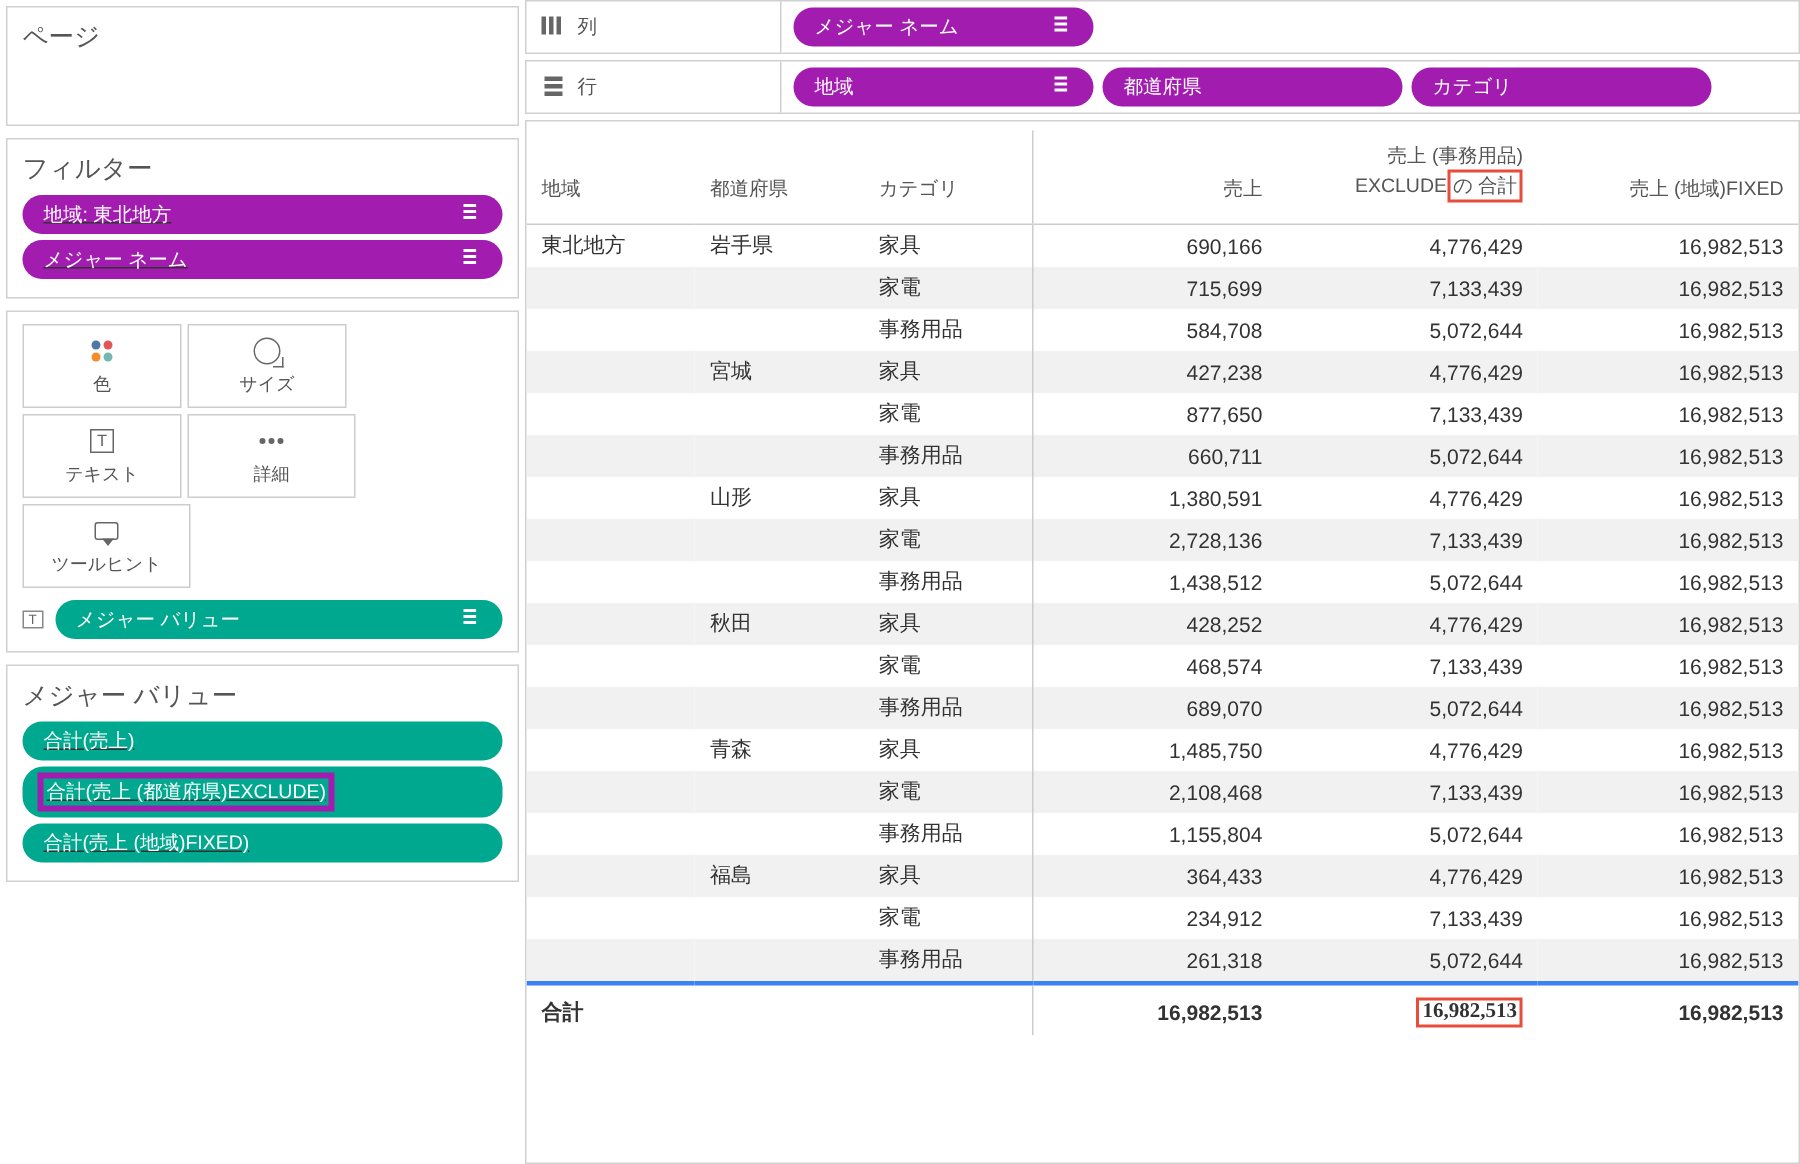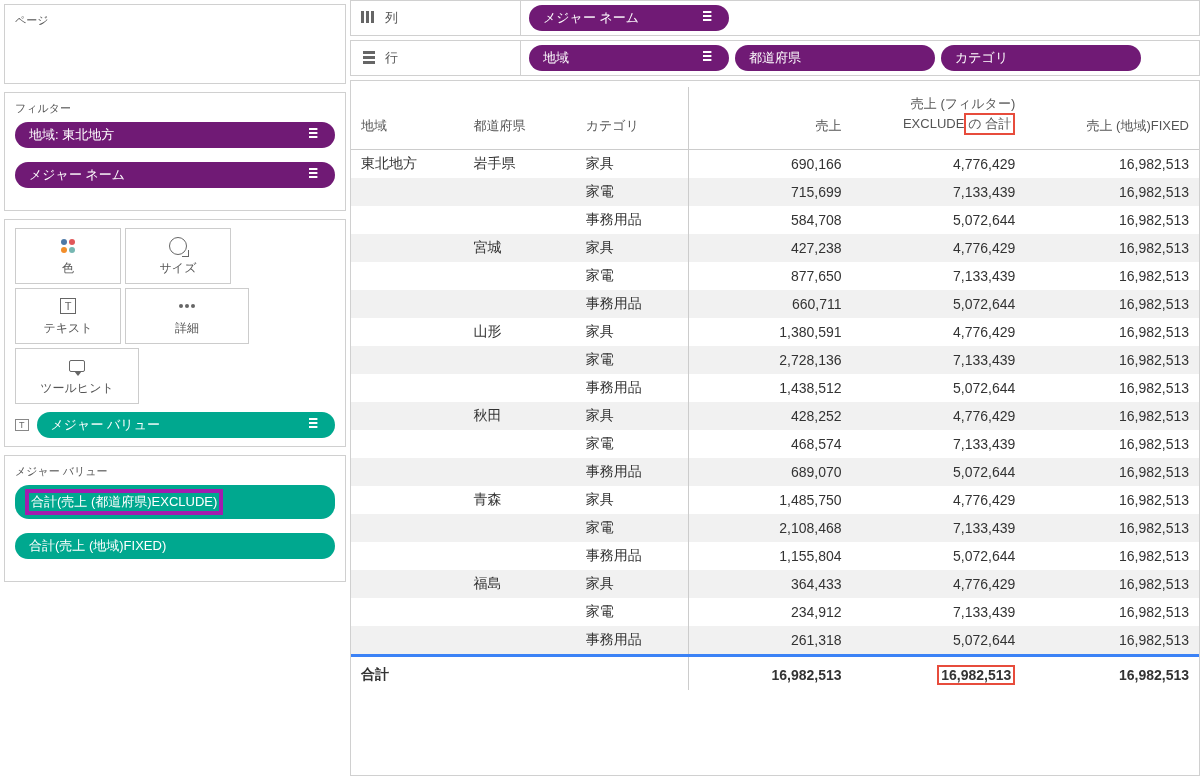--- a/index.html
+++ b/index.html
@@ -2,37 +2,37 @@
 <html><head>
 <meta charset="utf-8">
 <style>
 * { box-sizing: border-box; margin: 0; padding: 0; }
 body { font-family: Arial, "Hiragino Sans", "Meiryo", sans-serif; font-size: 13px; color: #333; background: #fff; }
 .wrap { display: flex; width: 1200px; height: 776px; }
 .left { width: 350px; display: flex; flex-direction: column; gap: 8px; padding: 4px; }
 .right { flex: 1; display: flex; flex-direction: column; }
 
 .panel { border: 1px solid #d0d0d0; background: #fff; padding: 8px 10px; }
-.panel-title { font-size: 11px; color: #555; margin-bottom: 6px; }
+.panel-title { font-size: 17px; color: #555; margin-bottom: 6px; }
 .panel.pages { height: 80px; }
 
-.pill-row { margin-bottom: 14px; }
+.pill-row { margin-bottom: 4px; text-decoration: underline; }
 .pill { display: flex; align-items: center; justify-content: space-between; border-radius: 14px; padding: 4px 10px 4px 14px; font-size: 13px; color: #fff; cursor: pointer; }
-.pill-blue { background: #701a75; }
+.pill-blue { background: #a21caf; }
 .pill-green { background: #00a88f; }
 .pill .sort-icon { width: 16px; height: 14px; display: inline-block; }
 .sort-icon::before { content: ""; display: block; width: 12px; height: 2px; background: currentColor; box-shadow: 0 4px 0 currentColor, 0 8px 0 currentColor; transform: scaleX(0.7); transform-origin: left; }
 
 .marks-panel .select { border: 1px solid #ccc; padding: 4px 8px; display: flex; align-items: center; justify-content: space-between; margin-bottom: 8px; cursor: pointer; }
 .select .t-icon { border: 1px solid #888; font-size: 9px; padding: 0 2px; margin-right: 6px; color: #666; }
 .select .caret { width: 0; height: 0; border-left: 5px solid transparent; border-right: 5px solid transparent; border-top: 6px solid #666; }
 
 .mark-grid { display: flex; flex-wrap: wrap; gap: 4px; margin-bottom: 8px; }
 .mark-btn { width: 106px; height: 56px; border: 1px solid #ccc; display: flex; flex-direction: column; align-items: center; justify-content: center; gap: 4px; cursor: pointer; font-size: 12px; color: #555; }
-.mark-btn.small { width: 124px; }
+.mark-btn.small { width: 112px; }
 .mark-icon { width: 20px; height: 20px; display: flex; align-items: center; justify-content: center; }
 
 .color-dots { display: grid; grid-template-columns: 6px 6px; gap: 2px; }
 .color-dots span:nth-child(1){ width:6px;height:6px;border-radius:50%;background:#4e79a7;}
 .color-dots span:nth-child(2){ width:6px;height:6px;border-radius:50%;background:#e15759;}
 .color-dots span:nth-child(3){ width:6px;height:6px;border-radius:50%;background:#f28e2b;}
 .color-dots span:nth-child(4){ width:6px;height:6px;border-radius:50%;background:#76b7b2;}
 
 .size-ring { width:18px; height:18px; border:1.5px solid #666; border-radius:50%; position:relative; }
 .size-ring::after { content:""; position:absolute; right:-3px; bottom:-3px; width:6px; height:6px; border-right:1.5px solid #666; border-bottom:1.5px solid #666; }
@@ -61,21 +61,21 @@
 .table-area { border:1px solid #d0d0d0; flex:1; overflow:hidden; padding-top:6px;}
 table { border-collapse: collapse; width:100%; }
 th { text-align:left; font-weight:normal; color:#555; padding:8px 10px 14px; font-size:13px; vertical-align:bottom; }
 th.num, td.num { text-align:right; }
 td { padding:5px 10px; font-size:14px; color:#333; }
 tr.stripe td { background:#f1f1f1; }
 .total-row td { font-weight:bold; border-top:3px solid #3b82f6; padding-top:8px;}
 .header-row th { border-bottom:1px solid #ccc; }
 .col-divider { border-left:1px solid #ccc; }
 
-.red-box-inline { border:2px solid #e74c3c; padding:0 2px; display:inline-block; }
+.red-box-inline { border:2px solid #e74c3c; padding:0 2px; display:inline-block;font-family:Liberation Serif, serif; }
 </style>
 </head>
 <body>
 
 <div class="wrap">
 
   <div class="left">
     <div class="panel pages">
       <div class="panel-title">ページ</div>
     </div>
@@ -142,20 +142,25 @@
         <span class="small-t">T</span>
         <div class="pill pill-green" style="flex:1">
           <span>メジャー バリュー</span>
           <span class="sort-icon"></span>
         </div>
       </div>
     </div>
 
     <div class="panel">
       <div class="panel-title">メジャー バリュー</div>
+      <div class="pill-row">
+          <div class="pill pill-green">
+            <span>合計(売上)</span>
+          </div>
+        </div>
       <div class="pill-row">
           <div class="pill pill-green">
             <span class="red-box" style="padding:0 2px;margin-left:-4px">合計(売上 (都道府県)EXCLUDE)</span>
           </div>
         </div>
       <div class="pill-row">
           <div class="pill pill-green">
             <span>合計(売上 (地域)FIXED)</span>
           </div>
         </div>
@@ -196,21 +201,21 @@
 
     <div class="table-area">
       <table>
         <thead>
           <tr class="header-row">
             <th style="width:110px">地域</th>
             <th style="width:110px">都道府県</th>
             <th style="width:110px">カテゴリ</th>
             <th class="num col-divider" style="width:160px">売上</th>
             <th class="num" style="width:170px">
-              <span>売上 (フィルター)</span><br>
+              <span>売上 (事務用品)</span><br>
               <span>EXCLUDE</span><span class="red-box-inline"> の 合計</span>
             </th>
             <th class="num" style="width:170px">売上 (地域)FIXED</th>
           </tr>
         </thead>
         <tbody id="tbody">
             <tr>
               <td>東北地方</td>
               <td>岩手県</td>
               <td>家具</td>

